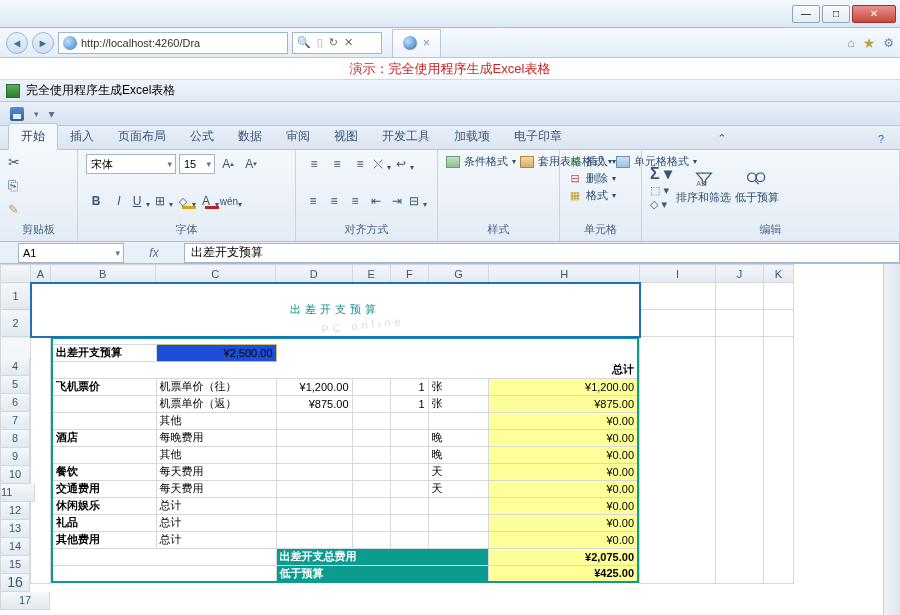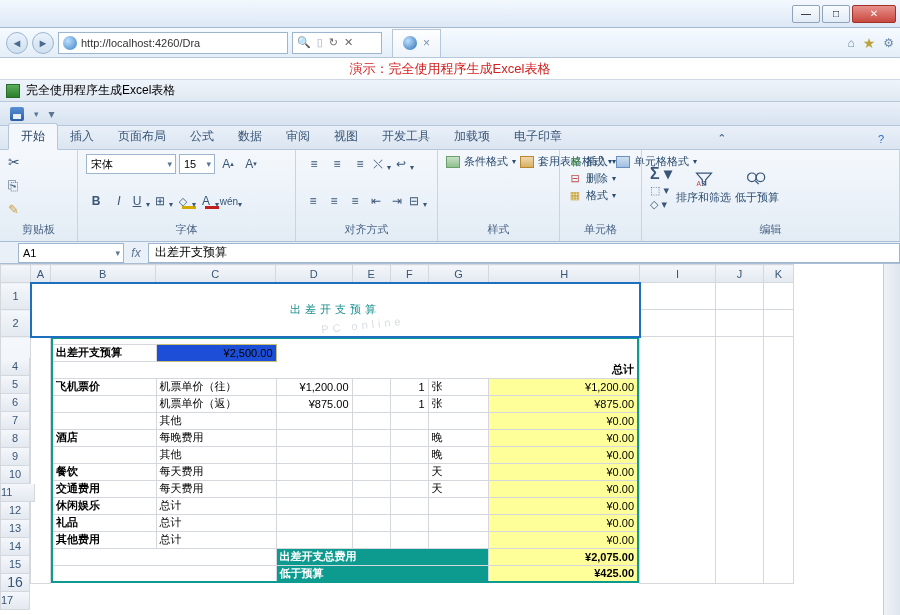--- a/index.html
+++ b/index.html
@@ -74,21 +74,21 @@
 .editbody { display:flex; gap:8px; }
 .edcol { display:flex; flex-direction:column; align-items:center; gap:2px; font-size:11px; color:#2a4a6e; }
 .sigma { font-size:16px; font-weight:bold; color:#3a5677; }
 .filterico { width:20px; height:18px; }
 .findico { width:24px; height:18px; }
 
 
 .fbar { height:22px; background:#e9f0f8; display:flex; align-items:center; border-bottom:1px solid #a9bdd5; }
 .namebox { width:106px; height:20px; background:#fff; border:1px solid #9eb5cf; margin-left:18px; padding:0 4px; display:flex; align-items:center; font-size:11px; position:relative; }
 .namebox::after { content:"▾"; position:absolute; right:3px; font-size:9px; color:#5a7494; }
-.fx { width:24px; text-align:center; font-style:italic; color:#5a7494; font-size:12px; }
+.fx { width:60px; text-align:center; font-style:italic; color:#5a7494; font-size:12px; }
 .formula { flex:1; height:20px; background:#fff; border:1px solid #9eb5cf; padding:0 6px; display:flex; align-items:center; font-size:12px; }
 
 
 .gridwrap { position:relative; background:#fff; }
 table.xl { border-collapse:collapse; table-layout:fixed; }
 table.xl th, table.xl td { border:1px solid #d4d8dc; font-size:11px; height:17px; padding:0 3px; overflow:hidden; white-space:nowrap; }
 table.xl th { background:linear-gradient(#f4f7fb,#e3e9f0); color:#3a5677; font-weight:normal; text-align:center; height:18px; }
 table.xl th.rh { width:30px; }
 .corner { width:30px; background:linear-gradient(#f4f7fb,#e3e9f0); }
 col.cA{width:20px}col.cB{width:104px}col.cC{width:120px}col.cD{width:76px}col.cE{width:38px}col.cF{width:38px}col.cG{width:60px}col.cH{width:150px}col.cI{width:76px}col.cJ{width:48px}col.cK{width:30px}
@@ -514,16 +514,16 @@
       <div style="width: 30px; height: 18px; background: linear-gradient(rgb(244, 247, 251), rgb(227, 233, 240)); border-right: 1px solid rgb(212, 216, 220); border-bottom: 1px solid rgb(212, 216, 220); border-left: 1px solid rgb(212, 216, 220); border-image: initial; border-top: none; font-size: 11px; color: rgb(58, 86, 119); text-align: center; line-height: 17px;">7</div>
       <div style="width: 30px; height: 18px; background: linear-gradient(rgb(244, 247, 251), rgb(227, 233, 240)); border-right: 1px solid rgb(212, 216, 220); border-bottom: 1px solid rgb(212, 216, 220); border-left: 1px solid rgb(212, 216, 220); border-image: initial; border-top: none; font-size: 11px; color: rgb(58, 86, 119); text-align: center; line-height: 17px;">8</div>
       <div style="width: 30px; height: 18px; background: linear-gradient(rgb(244, 247, 251), rgb(227, 233, 240)); border-right: 1px solid rgb(212, 216, 220); border-bottom: 1px solid rgb(212, 216, 220); border-left: 1px solid rgb(212, 216, 220); border-image: initial; border-top: none; font-size: 11px; color: rgb(58, 86, 119); text-align: center; line-height: 17px;">9</div>
       <div style="width: 30px; height: 18px; background: linear-gradient(rgb(244, 247, 251), rgb(227, 233, 240)); border-right: 1px solid rgb(212, 216, 220); border-bottom: 1px solid rgb(212, 216, 220); border-left: 1px solid rgb(212, 216, 220); border-image: initial; border-top: none; font-size: 11px; color: rgb(58, 86, 119); text-align: center; line-height: 17px;">10</div>
       <div style="width: 35px; height: 18px; background: linear-gradient(rgb(244, 247, 251), rgb(227, 233, 240)); border-right: 1px solid rgb(212, 216, 220); border-bottom: 1px solid rgb(212, 216, 220); border-left: 1px solid rgb(212, 216, 220); border-image: initial; border-top: none; font-size: 11px; color: rgb(58, 86, 119); line-height: 17px;">11</div>
       <div style="width: 30px; height: 18px; background: linear-gradient(rgb(244, 247, 251), rgb(227, 233, 240)); border-right: 1px solid rgb(212, 216, 220); border-bottom: 1px solid rgb(212, 216, 220); border-left: 1px solid rgb(212, 216, 220); border-image: initial; border-top: none; font-size: 11px; color: rgb(58, 86, 119); text-align: center; line-height: 17px;">12</div>
       <div style="width: 30px; height: 18px; background: linear-gradient(rgb(244, 247, 251), rgb(227, 233, 240)); border-right: 1px solid rgb(212, 216, 220); border-bottom: 1px solid rgb(212, 216, 220); border-left: 1px solid rgb(212, 216, 220); border-image: initial; border-top: none; font-size: 11px; color: rgb(58, 86, 119); text-align: center; line-height: 17px;">13</div>
       <div style="width: 30px; height: 18px; background: linear-gradient(rgb(244, 247, 251), rgb(227, 233, 240)); border-right: 1px solid rgb(212, 216, 220); border-bottom: 1px solid rgb(212, 216, 220); border-left: 1px solid rgb(212, 216, 220); border-image: initial; border-top: none; font-size: 11px; color: rgb(58, 86, 119); text-align: center; line-height: 17px;">14</div>
       <div style="width: 30px; height: 18px; background: linear-gradient(rgb(244, 247, 251), rgb(227, 233, 240)); border-right: 1px solid rgb(212, 216, 220); border-bottom: 1px solid rgb(212, 216, 220); border-left: 1px solid rgb(212, 216, 220); border-image: initial; border-top: none; font-size: 11px; color: rgb(58, 86, 119); text-align: center; line-height: 17px;">15</div>
       <div style="width: 30px; height: 18px; background: linear-gradient(rgb(244, 247, 251), rgb(227, 233, 240)); border-right: 1px solid rgb(212, 216, 220); border-bottom: 1px solid rgb(212, 216, 220); border-left: 1px solid rgb(212, 216, 220); border-image: initial; border-top: none; font-size: 14px; color: rgb(58, 86, 119); text-align: center; line-height: 17px;">16</div>
-      <div style="width: 30px; height: 18px; background: linear-gradient(rgb(244, 247, 251), rgb(227, 233, 240)); border-right: 1px solid rgb(212, 216, 220); border-bottom: 1px solid rgb(212, 216, 220); border-left: 1px solid rgb(212, 216, 220); border-image: initial; border-top: none; font-size: 11px; color: rgb(58, 86, 119); line-height: 17px;">17</div>
+      <div style="width: 50px; height: 18px; background: linear-gradient(rgb(244, 247, 251), rgb(227, 233, 240)); border-right: 1px solid rgb(212, 216, 220); border-bottom: 1px solid rgb(212, 216, 220); border-left: 1px solid rgb(212, 216, 220); border-image: initial; border-top: none; font-size: 11px; color: rgb(58, 86, 119); text-align: center; line-height: 17px;">17</div>
     </div>
 <div class="scrollbar-v"></div>
 </div>
 
 </body></html>

